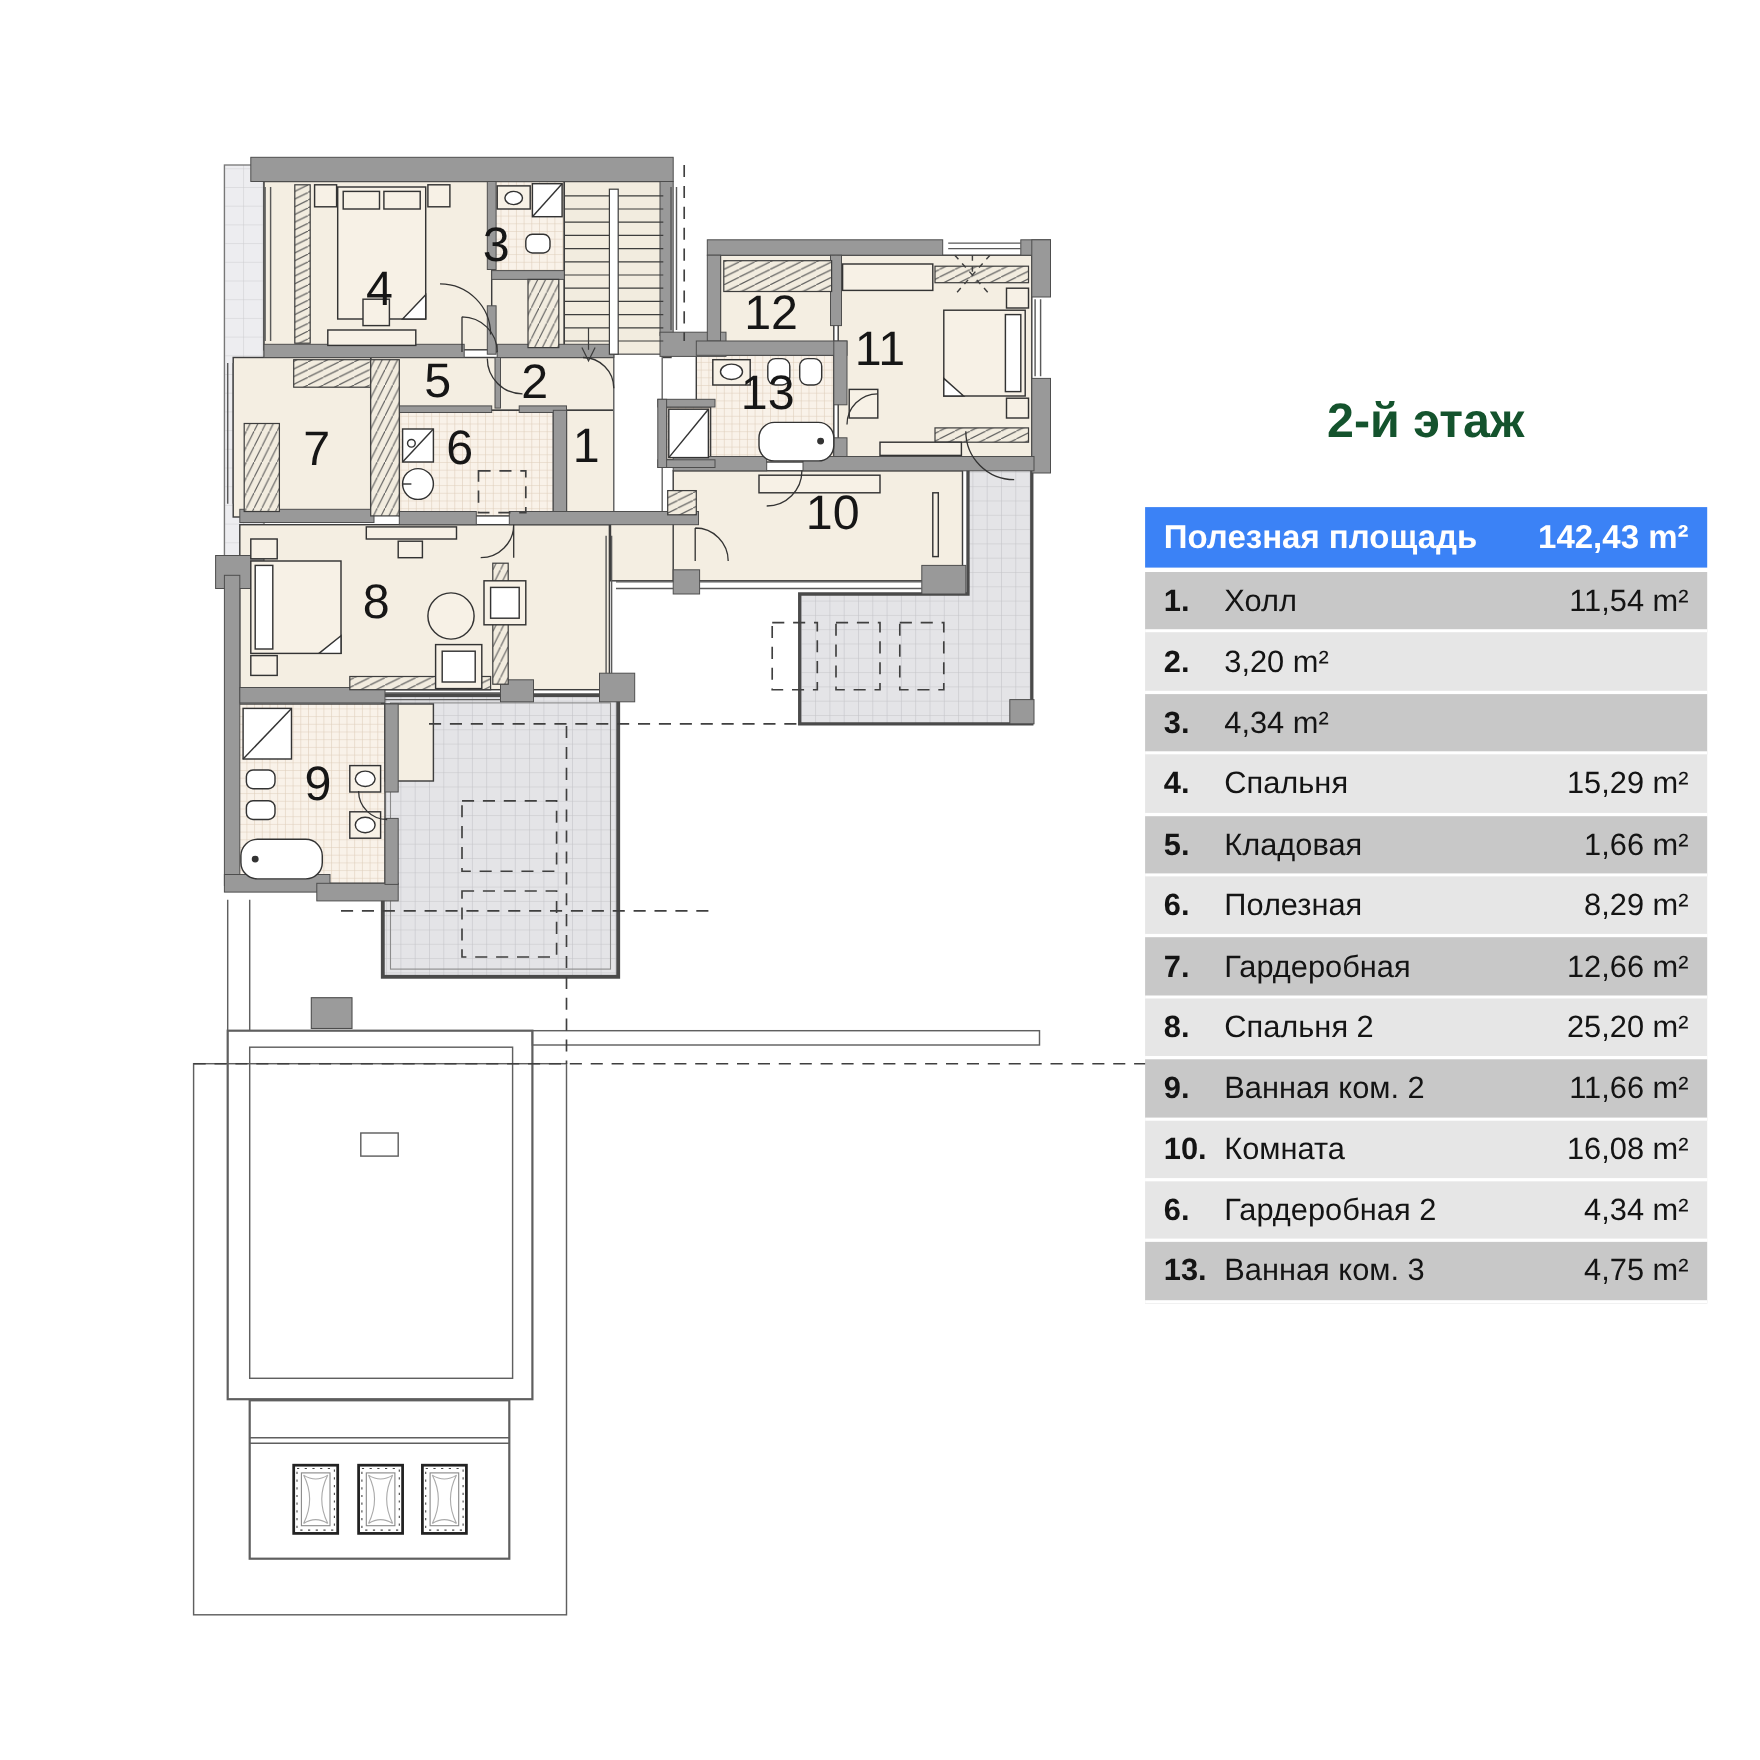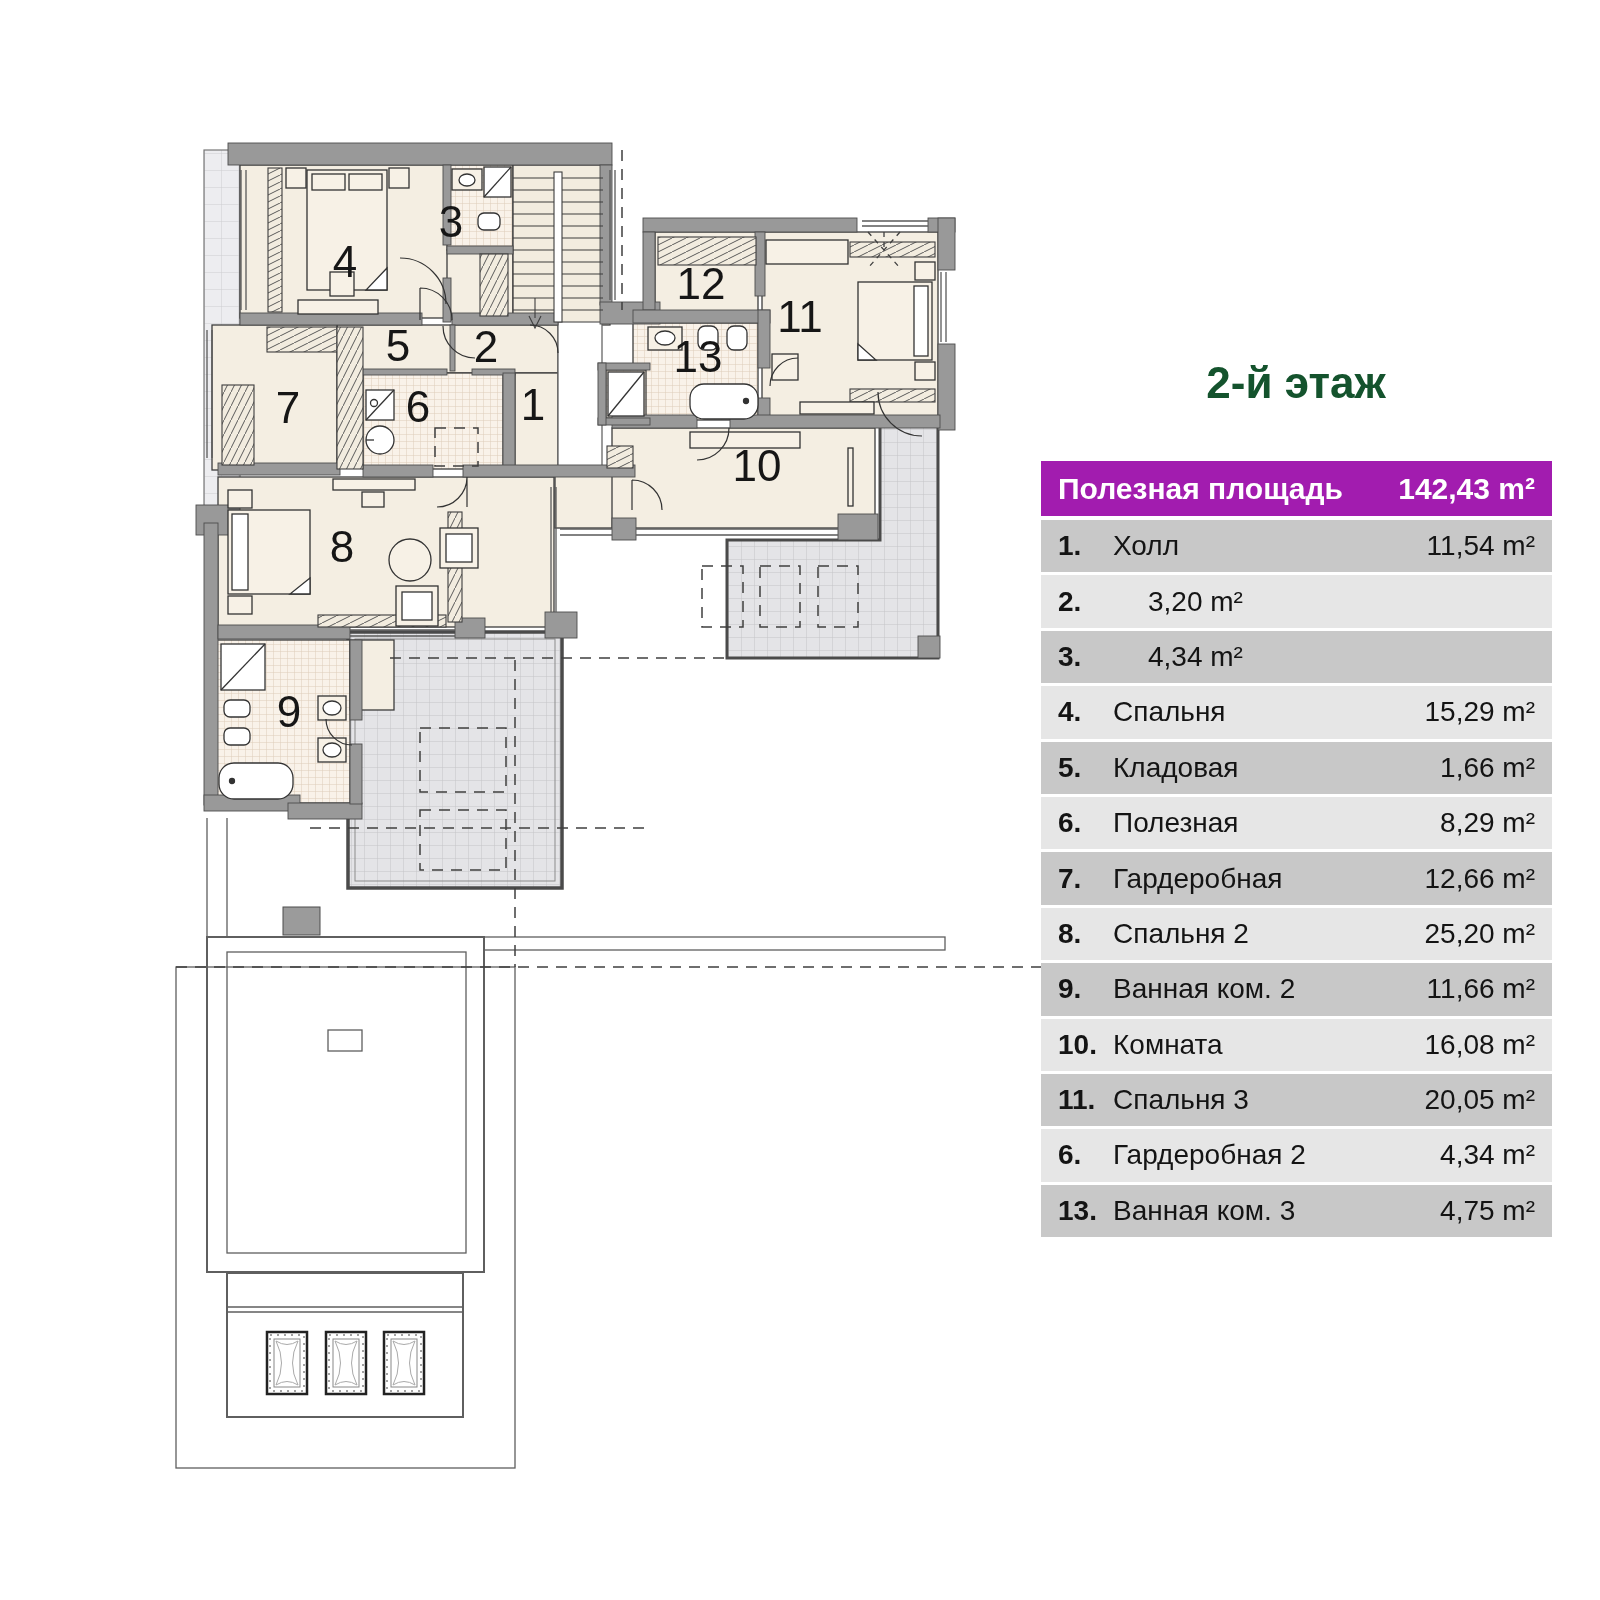--- a/index.html
+++ b/index.html
@@ -3,28 +3,28 @@
 <meta charset="utf-8">
 <style>
   html,body{margin:0;padding:0;background:#fff;}
   body{width:1600px;height:1600px;position:relative;font-family:"Liberation Sans",sans-serif;overflow:hidden;}
   #plan-wrap{position:absolute;left:0;top:0;width:1600px;height:1600px;}
   svg{display:block;}
   .room-num{font-family:"Liberation Sans",sans-serif;font-size:44px;fill:#161616;}
   #floor-title{position:absolute;left:1046px;top:358px;width:500px;text-align:center;
     font-size:44px;font-weight:bold;color:#14532d;letter-spacing:0px;}
   #legend{position:absolute;left:1041px;top:461px;width:511px;}
-  #legend-header{height:55px;background:#a21caf;color:#fff;display:flex;align-items:center;
+  #legend-header{height:55px;background:#3b82f6;color:#fff;display:flex;align-items:center;
     justify-content:space-between;padding:0 17px;box-sizing:border-box;font-size:30px;font-weight:bold;margin-bottom:4px;}
   .lrow{height:55.4px;box-sizing:border-box;border-bottom:3px solid #fff;display:flex;align-items:center;font-size:28px;color:#141414;}
   .lrow.odd{background:#c8c8c8;}
   .lrow.even{background:#e6e6e6;}
   .lrow .num{width:72px;padding-left:17px;font-weight:bold;box-sizing:border-box;}
   .lrow .nm{flex:1;}
-  .lrow .val{text-align:right;padding-right:17px;white-space:nowrap;margin-left:35px;}
+  .lrow .val{text-align:right;padding-right:17px;white-space:nowrap;}
 </style>
 </head>
 <body>
 
 <div id="plan-wrap">
 <svg width="1600" height="1600" viewBox="0 0 1600 1600" xmlns="http://www.w3.org/2000/svg">
   <defs>
     <pattern id="tile" width="7" height="7" patternUnits="userSpaceOnUse">
       <rect width="7" height="7" fill="#f9f2e9"></rect>
       <path d="M0,0 H7 M0,0 V7" stroke="#ddcdb9" stroke-width="1"></path>
@@ -342,25 +342,20 @@
   <div class="lrow odd">
       <span class="num">9.</span>
       <span class="nm">Ванная ком. 2</span>
       <span class="val">11,66 m²</span>
     </div>
   <div class="lrow even">
       <span class="num">10.</span>
       <span class="nm">Комната</span>
       <span class="val">16,08 m²</span>
     </div>
-  <div class="lrow odd">
-      <span class="num">11.</span>
-      <span class="nm">Спальня 3</span>
-      <span class="val">20,05 m²</span>
-    </div>
   <div class="lrow even">
       <span class="num">6.</span>
       <span class="nm">Гардеробная 2</span>
       <span class="val">4,34 m²</span>
     </div>
   <div class="lrow odd">
       <span class="num">13.</span>
       <span class="nm">Ванная ком.  3</span>
       <span class="val">4,75 m²</span>
     </div>

